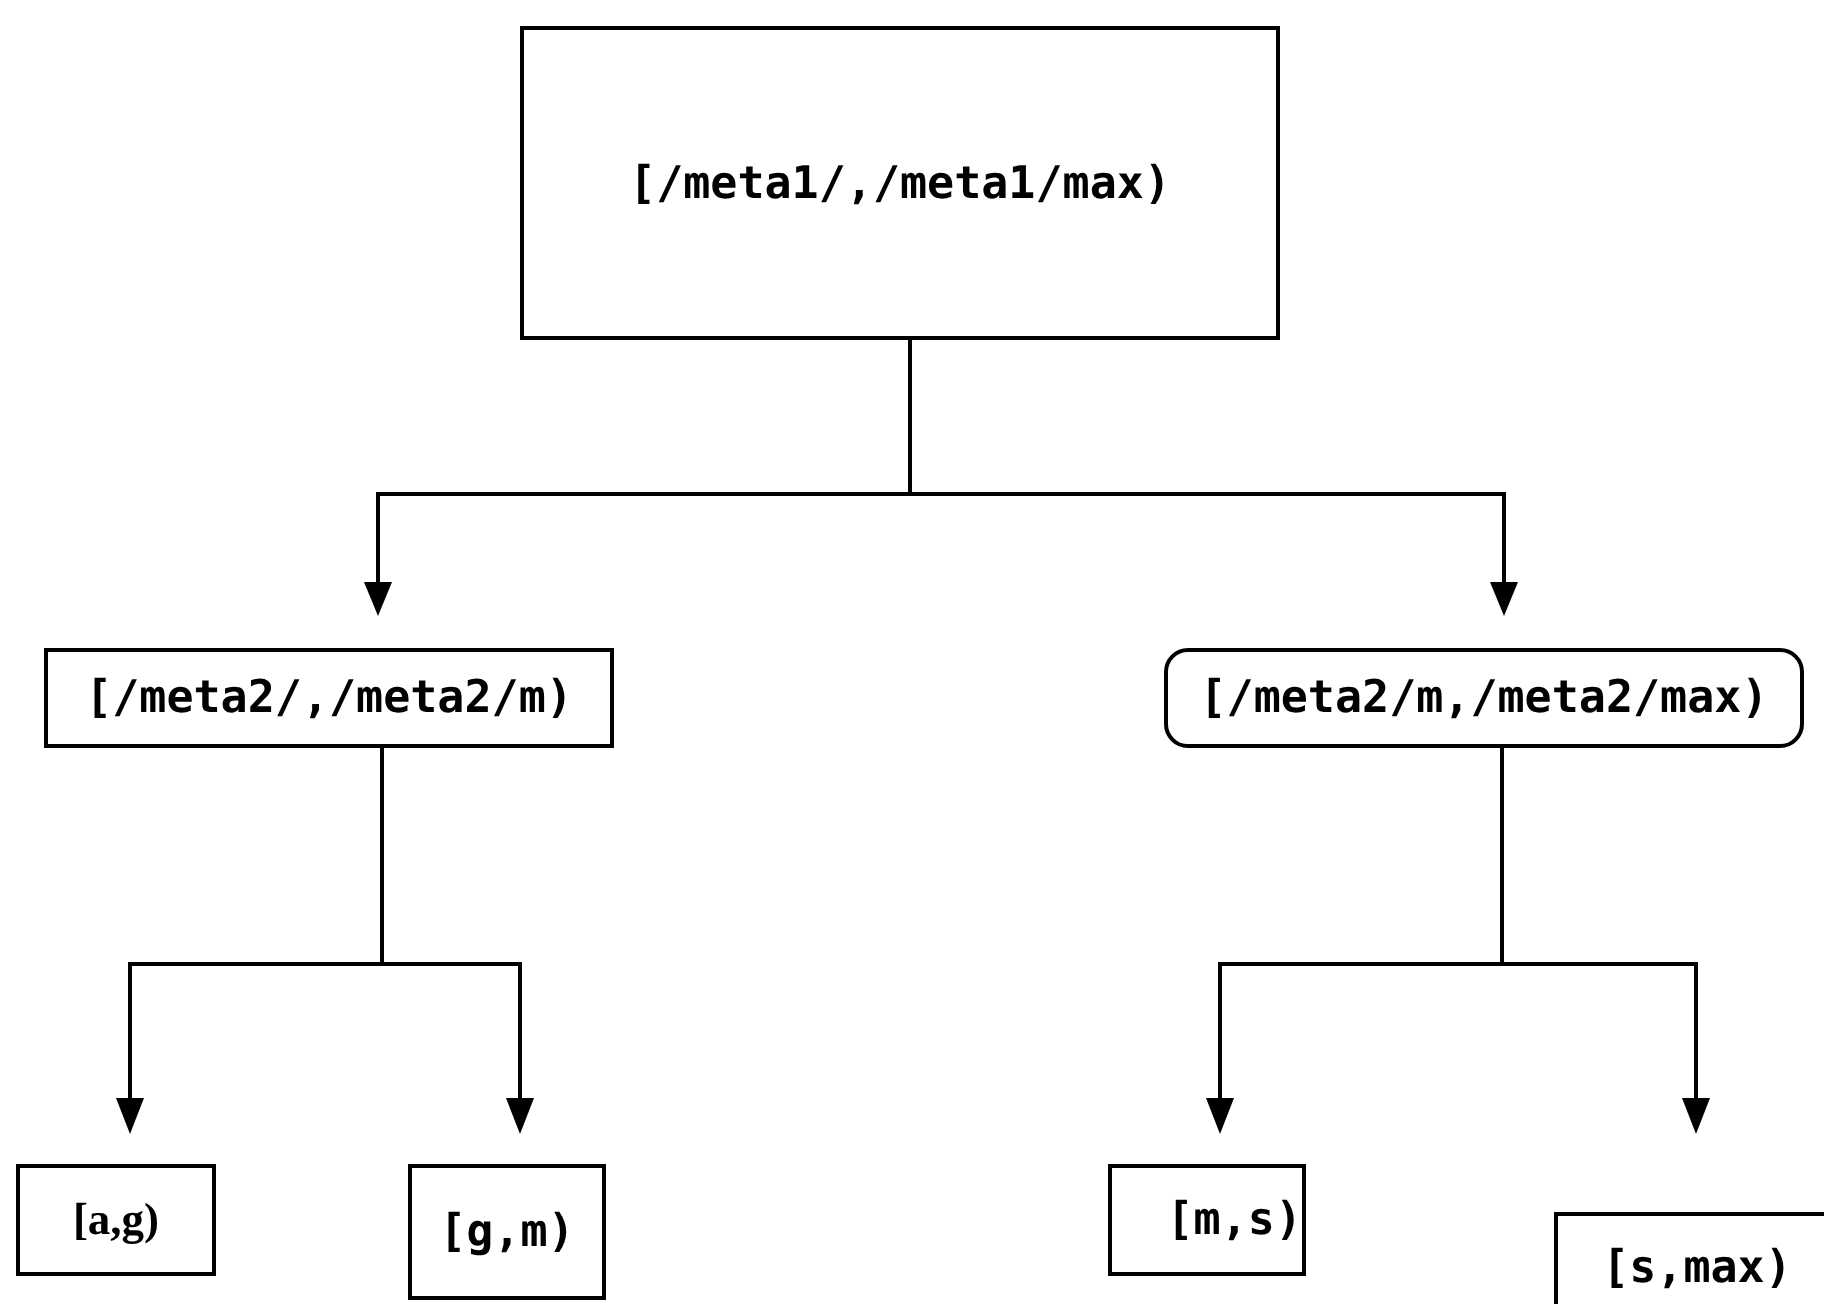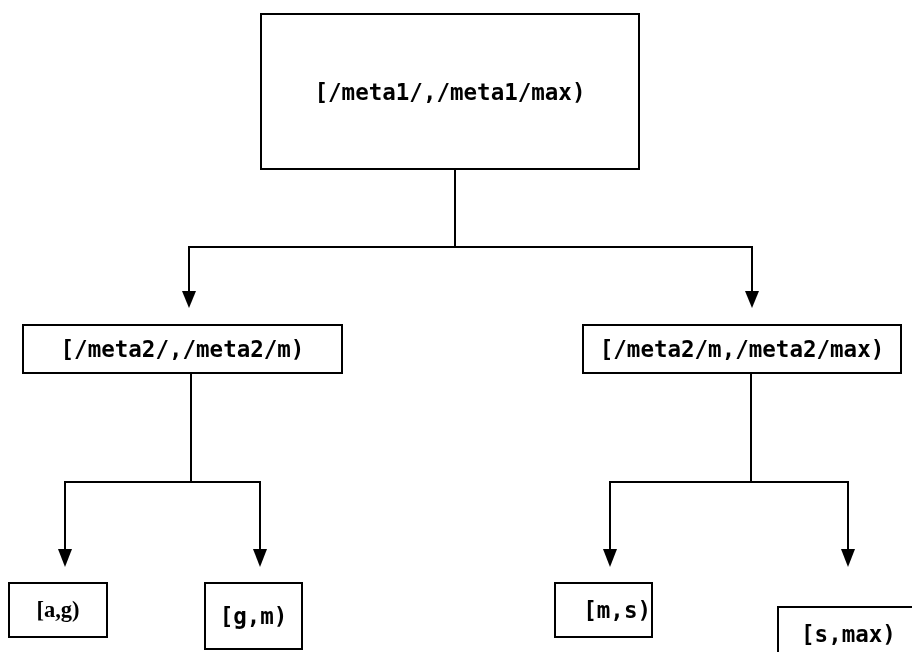--- a/index.html
+++ b/index.html
@@ -30,22 +30,22 @@
     color: #000000;
     display: flex;
     align-items: center;
     justify-content: center;
     font-size: 22.5px;
     font-weight: bold;
     letter-spacing: 0;
     white-space: nowrap;
   }
   .node-root  { left: 260px; top: 13px;  width: 380px; height: 157px; }
-  .node-left  { left: 22px;  top: 324px; width: 321px; height: 50px;  }
-  .node-right { left: 582px; top: 324px; width: 320px; height: 50px;  }
+  .node-left  { left: 22px;  top: 324px; width: 285px; height: 50px;  }
+  .node-right { left: 582px; top: 324px; width: 320px; height: 50px; border-radius: 12px;  }
   .node-ag    { left: 8px;   top: 582px; width: 100px; height: 56px; font-family: Liberation Serif, serif;  }
   .node-gm    { left: 204px; top: 582px; width: 99px;  height: 68px;  }
   .node-ms    { left: 554px; top: 582px; width: 99px;  height: 56px; justify-content: flex-end;  }
   .node-smax  { left: 777px; top: 606px; width: 143px; height: 56px;  }
   .edge-line {
     stroke: #000000;
     stroke-width: 2;
     fill: none;
   }
   .arrow-head {

